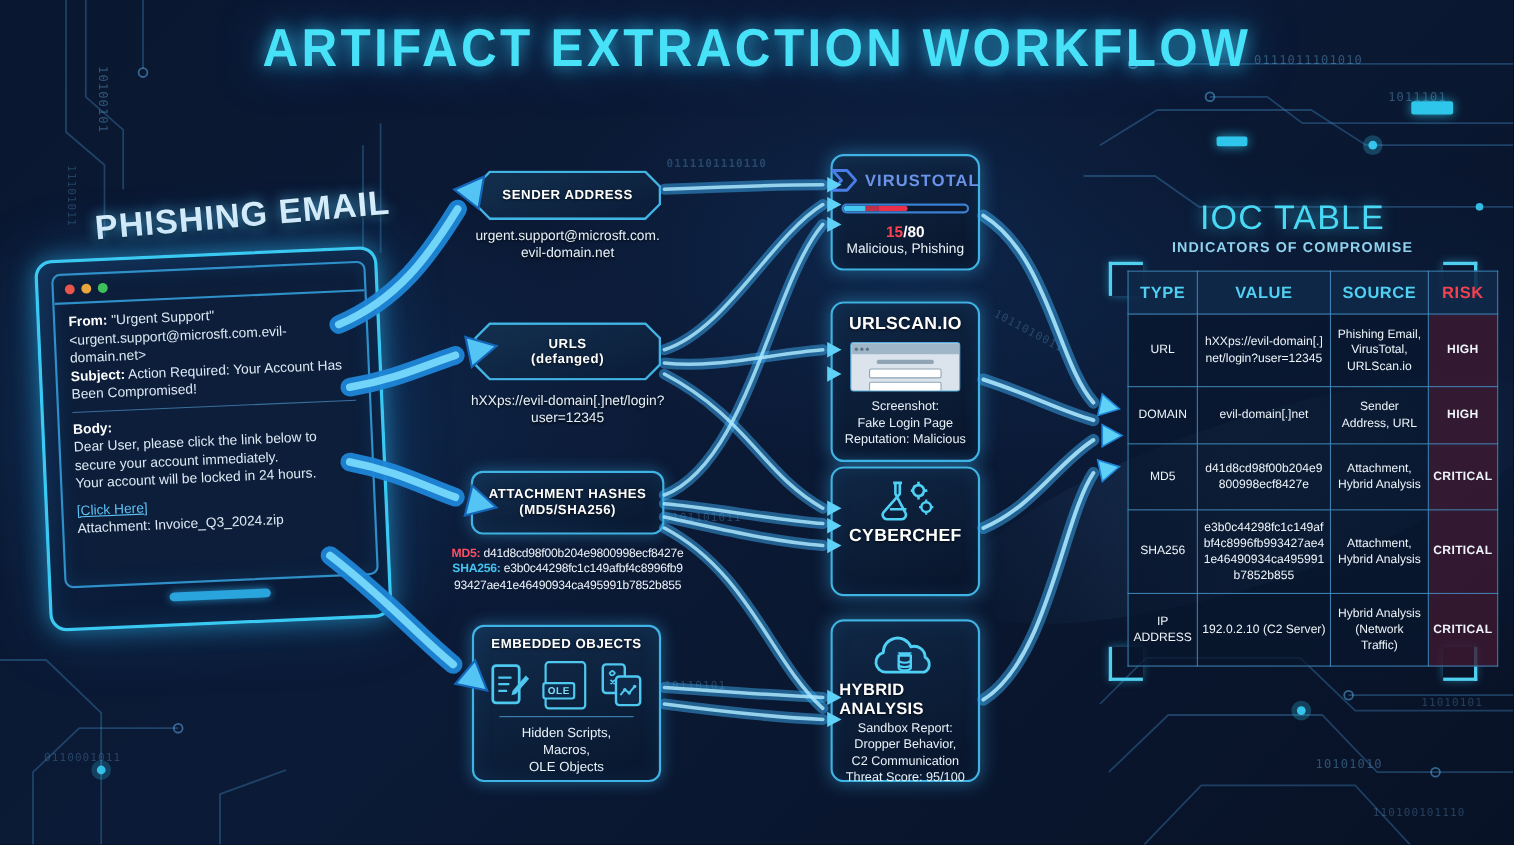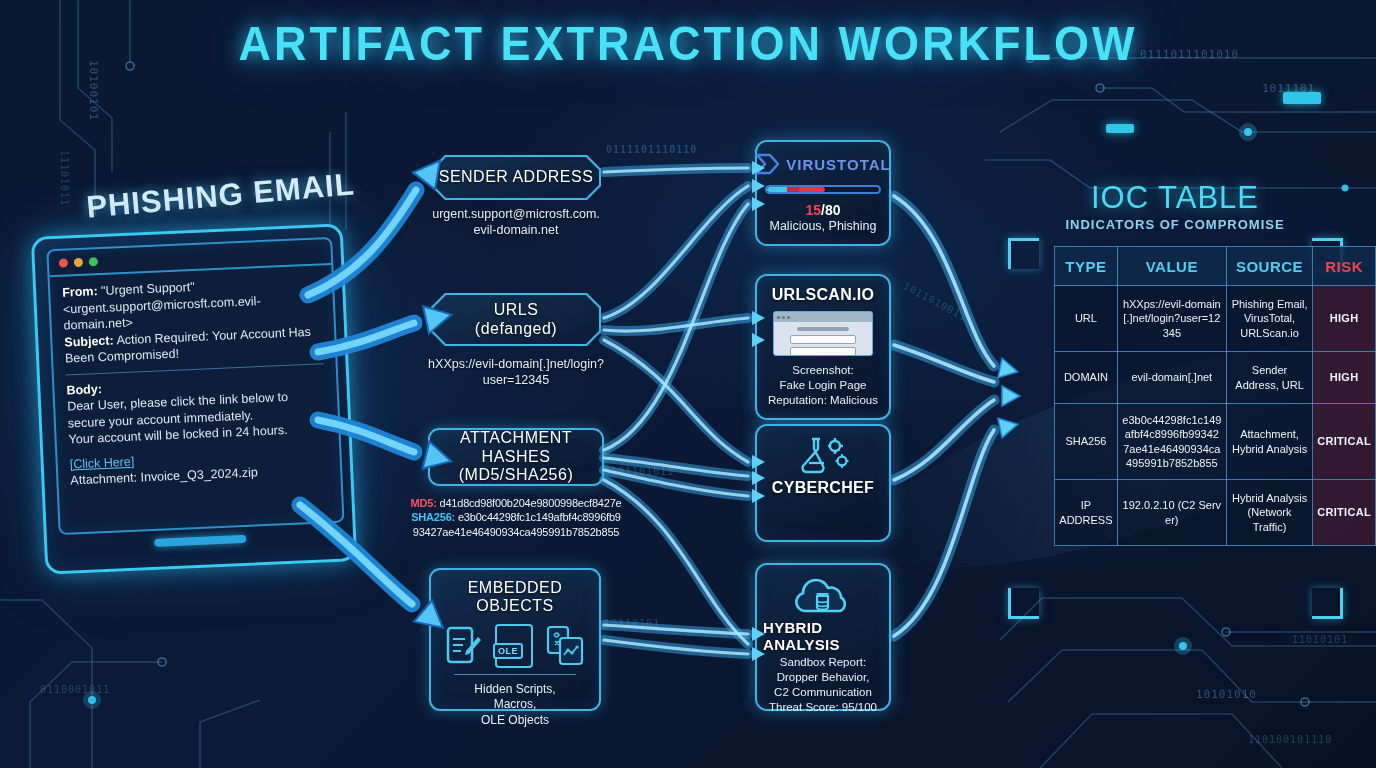--- a/index.html
+++ b/index.html
@@ -50,21 +50,21 @@
   .mail-body .lbl{font-weight:700;color:#ffffff;}
   .mail-divider{border:none;border-top:1px solid #3a6f9e;margin:7px 0;}
   .mail-link{color:#5ec2f5;text-decoration:underline;display:inline-block;margin-top:8px;}
   .home-pill{margin:8px auto 0 auto;width:92px;height:8px;border-radius:5px;background:#2aa4dc;box-shadow:0 0 8px rgba(42,164,220,.8);}
   
   .cham-outer{background:#41b6e6;box-shadow:0 0 14px rgba(60,190,245,.5);
     clip-path:polygon(14px 0,calc(100% - 14px) 0,100% 14px,100% calc(100% - 14px),calc(100% - 14px) 100%,14px 100%,0 calc(100% - 14px),0 14px);}
   .cham-inner{position:absolute;inset:2px;background:linear-gradient(160deg,#13304f,#0a1c38);
     clip-path:polygon(13px 0,calc(100% - 13px) 0,100% 13px,100% calc(100% - 13px),calc(100% - 13px) 100%,13px 100%,0 calc(100% - 13px),0 13px);
     display:flex;flex-direction:column;align-items:center;justify-content:center;}
-  .box-title{font-size:16px;font-weight:400;color:#ffffff;letter-spacing:.5px;text-shadow:0 1px 2px rgba(0,0,0,.7);line-height:1.15;text-align:center;}
+  .box-title{font-size:12px;font-weight:700;color:#ffffff;letter-spacing:.5px;text-shadow:0 1px 2px rgba(0,0,0,.7);line-height:1.15;text-align:center;}
   .box-detail{text-align:center;font-size:12.5px;color:#e6f0f8;line-height:1.3;text-shadow:0 1px 2px rgba(0,0,0,.8);}
   .panel{
     background:linear-gradient(160deg,rgba(18,45,78,.95),rgba(8,22,44,.95));
     border:2px solid #3fb4e4;border-radius:11px;
     box-shadow:0 0 14px rgba(60,180,240,.4),inset 0 0 18px rgba(40,130,200,.15);
     box-sizing:border-box;
   }
   .hash-line{font-size:11px;line-height:1.3;text-align:center;color:#eef4fa;letter-spacing:-.2px;}
   .hash-line .md5l{color:#ff5063;font-weight:700;}
   .hash-line .shal{color:#43c4f2;font-weight:700;}
@@ -90,21 +90,21 @@
   .vt-score .det{color:#ff4150;}
   .mini-browser{width:98px;height:64px;border:1.5px solid #57aede;border-radius:3px;background:#dbe4ec;overflow:hidden;margin:7px 0;}
   .mb-bar{height:10px;background:#9fb6c8;display:flex;align-items:center;gap:2px;padding:0 3px;}
   .mb-dot{width:3px;height:3px;border-radius:50%;background:#5f7585;}
   .mb-line{height:4px;background:#8fa4b5;border-radius:2px;margin:5px auto 4px auto;width:52px;}
   .mb-input{height:7px;background:#fff;border:1px solid #8fa4b5;border-radius:2px;width:64px;margin:3px auto;}
   
   .ioc-title{left:1040px;top:180px;width:270px;text-align:center;font-size:31px;font-weight:400;letter-spacing:1px;
     color:#49d9f4;text-shadow:0 0 14px rgba(60,210,250,.75);}
   .ioc-subtitle{left:1040px;top:217px;width:270px;text-align:center;font-size:13px;font-weight:700;letter-spacing:1px;color:#8fd2ee;}
-  table.ioc{left:0;top:0;border-collapse:collapse;background:rgba(8,22,44,.72);margin-left:29px;}
+  table.ioc{left:0;top:0;border-collapse:collapse;background:rgba(8,22,44,.72);}
   table.ioc th,table.ioc td{border:1.5px solid rgba(70,150,205,.8);text-align:center;vertical-align:middle;padding:4px 4px;}
   table.ioc th{font-size:15px;font-weight:800;color:#4fd0f2;height:30px;letter-spacing:.5px;background:rgba(20,50,86,.6);}
   table.ioc th.risk-h{color:#f2414f;}
   table.ioc td{font-size:11px;color:#eef4fa;line-height:1.3;}
   td.val{word-break:break-all;}
   td.risk{background:rgba(150,30,55,.3);color:#ff4757;font-weight:800;font-size:11.5px;letter-spacing:.3px;}
   .bracket{width:28px;height:28px;border:3px solid #4fd0f0;box-shadow:0 0 8px rgba(60,200,245,.5);}
   .bk-tl{border-right:none;border-bottom:none;} .bk-tr{border-left:none;border-bottom:none;}
   .bk-bl{border-right:none;border-top:none;} .bk-br{border-left:none;border-top:none;}
 </style>
@@ -372,20 +372,26 @@
             <td class="val">hXXps://evil-domain[.]net/login?user=12345</td>
         <td>Phishing Email, VirusTotal, URLScan.io</td>
             <td class="risk">HIGH</td>
       </tr>
       <tr style="height:52px;">
         <td>DOMAIN</td>
             <td class="val">evil-domain[.]net</td>
         <td>Sender Address, URL</td>
             <td class="risk">HIGH</td>
       </tr>
+      <tr style="height:60px;">
+        <td>MD5</td>
+            <td class="val">d41d8cd98f00b204e9800998ecf8427e</td>
+        <td>Attachment, Hybrid Analysis</td>
+            <td class="risk">CRITICAL</td>
+      </tr>
       <tr style="height:76px;">
         <td>SHA256</td>
             <td class="val">e3b0c44298fc1c149afbf4c8996fb993427ae41e46490934ca495991b7852b855</td>
         <td>Attachment, Hybrid Analysis</td>
             <td class="risk">CRITICAL</td>
       </tr>
       <tr style="height:66px;">
         <td>IP ADDRESS</td>
             <td class="val">192.0.2.10 (C2 Server)</td>
         <td>Hybrid Analysis (Network Traffic)</td>

